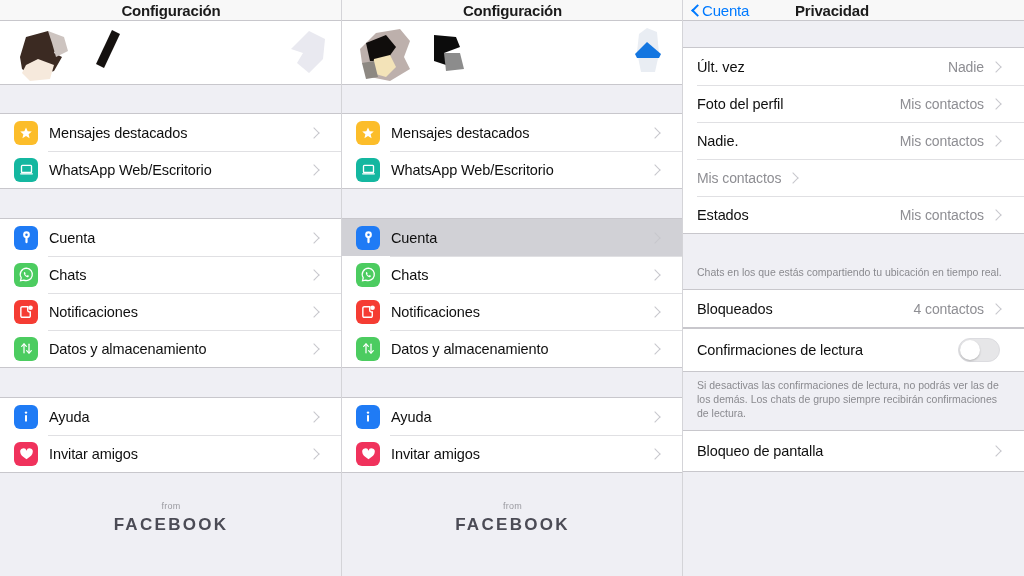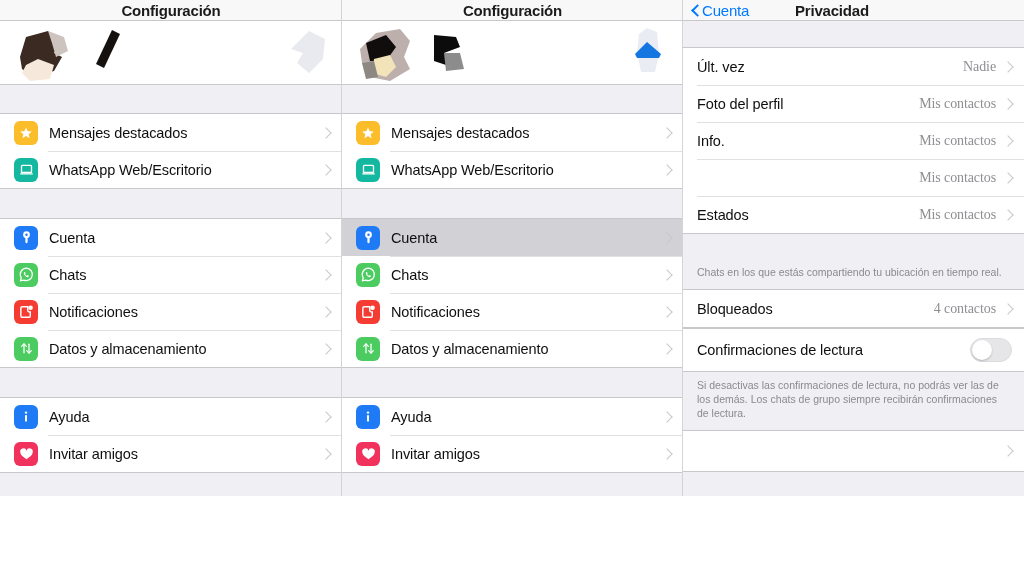--- a/index.html
+++ b/index.html
@@ -4,21 +4,21 @@
 <style>
   * { box-sizing: border-box; margin: 0; padding: 0; }
   html, body {
     width: 1024px; height: 576px;
     font-family: "Liberation Sans", sans-serif;
     background: #ffffff;
     overflow: hidden;
   }
   .screen { display: flex; width: 1024px; height: 576px; }
 
-  .panel { width: 342px; height: 496px; position: relative; background: #efeff4; overflow: hidden; }
+  .panel { width: 342px; height: 576px; position: relative; background: #efeff4; overflow: hidden; }
   .panel.p2 { width: 341px; }
   .panel.p3 { width: 341px; background: #efeff4; }
   .panel-sep { position: absolute; top: 0; right: 0; width: 1px; height: 576px; background: #d4d4d8; z-index: 40; }
 
   
   .navbar {
     height: 21px; background: #f8f8f8;
     display: flex; align-items: flex-end; justify-content: center;
     position: relative; border-bottom: 1px solid #c8c7cc;
   }
@@ -41,38 +41,38 @@
   .nav-back .lbl { letter-spacing: -0.2px; }
   .p3 .navbar { justify-content: flex-start; padding-left: 112px; }
 
   
   .scroll { height: 555px; overflow: hidden; background: #efeff4; }
   .gap { background: #efeff4; }
   .group { background: #ffffff; border-top: 1px solid #c8c7cc; border-bottom: 1px solid #c8c7cc; }
 
   .row {
     display: flex; align-items: center;
-    height: 37px; padding-left: 14px; padding-right: 12px;
-    background: #ffffff; position: relative; cursor: pointer; justify-content: flex-end;
+    height: 37px; padding-left: 14px; padding-right: 24px;
+    background: #ffffff; position: relative; cursor: pointer;
   }
   .row.selected { background: #d1d1d6; }
   .row + .row::after {
     content: ""; position: absolute; left: 48px; right: 0; top: 0;
     height: 1px; background: #e0e0e3;
   }
   .row.noicon + .row.noicon::after { left: 14px; }
 
   .icon-box {
     width: 24px; height: 24px; border-radius: 6px;
     margin-right: 11px; flex: none;
     display: flex; align-items: center; justify-content: center;
     color: #fff;
   }
   .row-label { font-size: 14.5px; color: #0f0f0f; letter-spacing: -0.1px; flex: 1; }
-  .row-value { font-size: 14px; color: #8e8e93; margin-right: 7px; letter-spacing: -0.1px; font-family: Liberation Serif, serif; }
+  .row-value { font-size: 14px; color: #8e8e93; margin-right: 7px; letter-spacing: -0.1px; }
   .chev {
     width: 8px; height: 8px; flex: none;
     border-top: 1.8px solid #c7c7cc; border-right: 1.8px solid #c7c7cc;
     transform: rotate(45deg); margin-left: 1px;
   }
 
   .footnote {
     font-size: 10.5px; color: #8a8a8f; line-height: 14px;
     padding: 6px 14px 10px 14px; background: #efeff4;
   }
@@ -385,21 +385,21 @@
           <div class="row-label">Últ. vez</div>
           <div class="row-value">Nadie</div>
           <div class="chev"></div>
         </div>
         <div class="row noicon">
           <div class="row-label">Foto del perfil</div>
           <div class="row-value">Mis contactos</div>
           <div class="chev"></div>
         </div>
         <div class="row noicon">
-          <div class="row-label">Info.</div>
+          <div class="row-label">Nadie.</div>
           <div class="row-value">Mis contactos</div>
           <div class="chev"></div>
         </div>
         <div class="row noicon">
           <div class="row-value">Mis contactos</div>
           <div class="chev"></div>
         </div>
         <div class="row noicon">
           <div class="row-label">Estados</div>
           <div class="row-value">Mis contactos</div>
@@ -424,20 +424,21 @@
           <div class="row-label">Confirmaciones de lectura</div>
           <div class="toggle">
             <div class="knob"></div>
           </div>
         </div>
       </div>
       <div class="footnote">Si desactivas las confirmaciones de lectura, no podrás ver las de los demás. Los chats de grupo siempre recibirán confirmaciones de lectura.</div>
 
       <div class="group">
         <div class="row noicon" style="height:40px;">
+          <div class="row-label">Bloqueo de pantalla</div>
           <div class="chev"></div>
         </div>
       </div>
 
     </div>
   </div>
 
 </div>
 
 </body></html>

